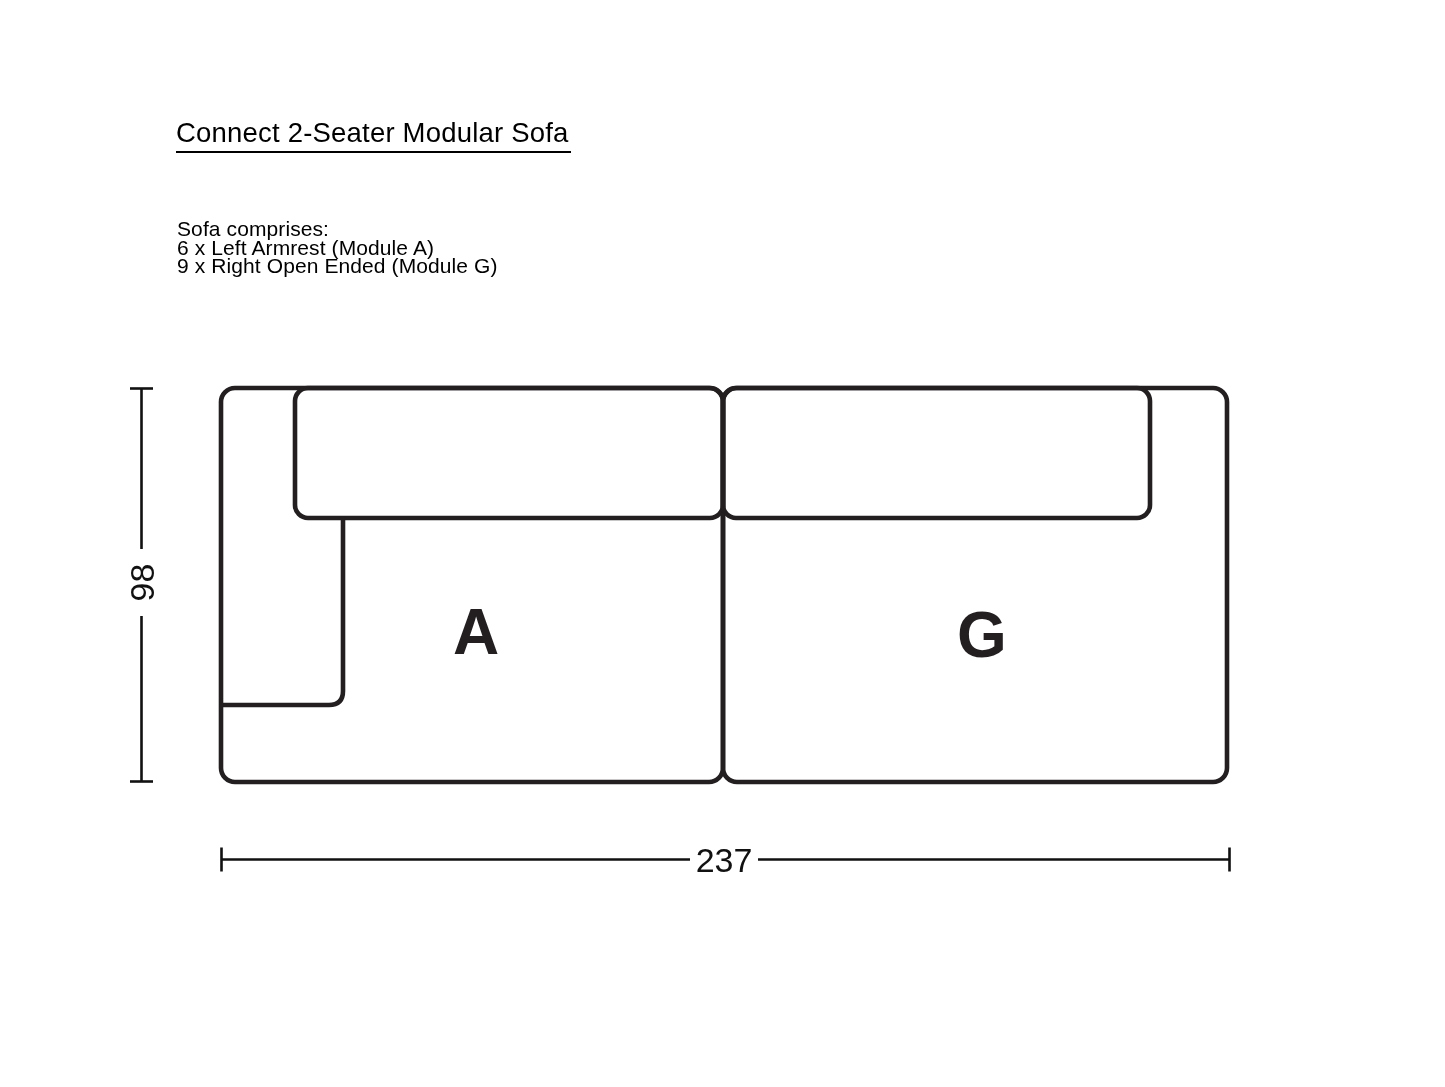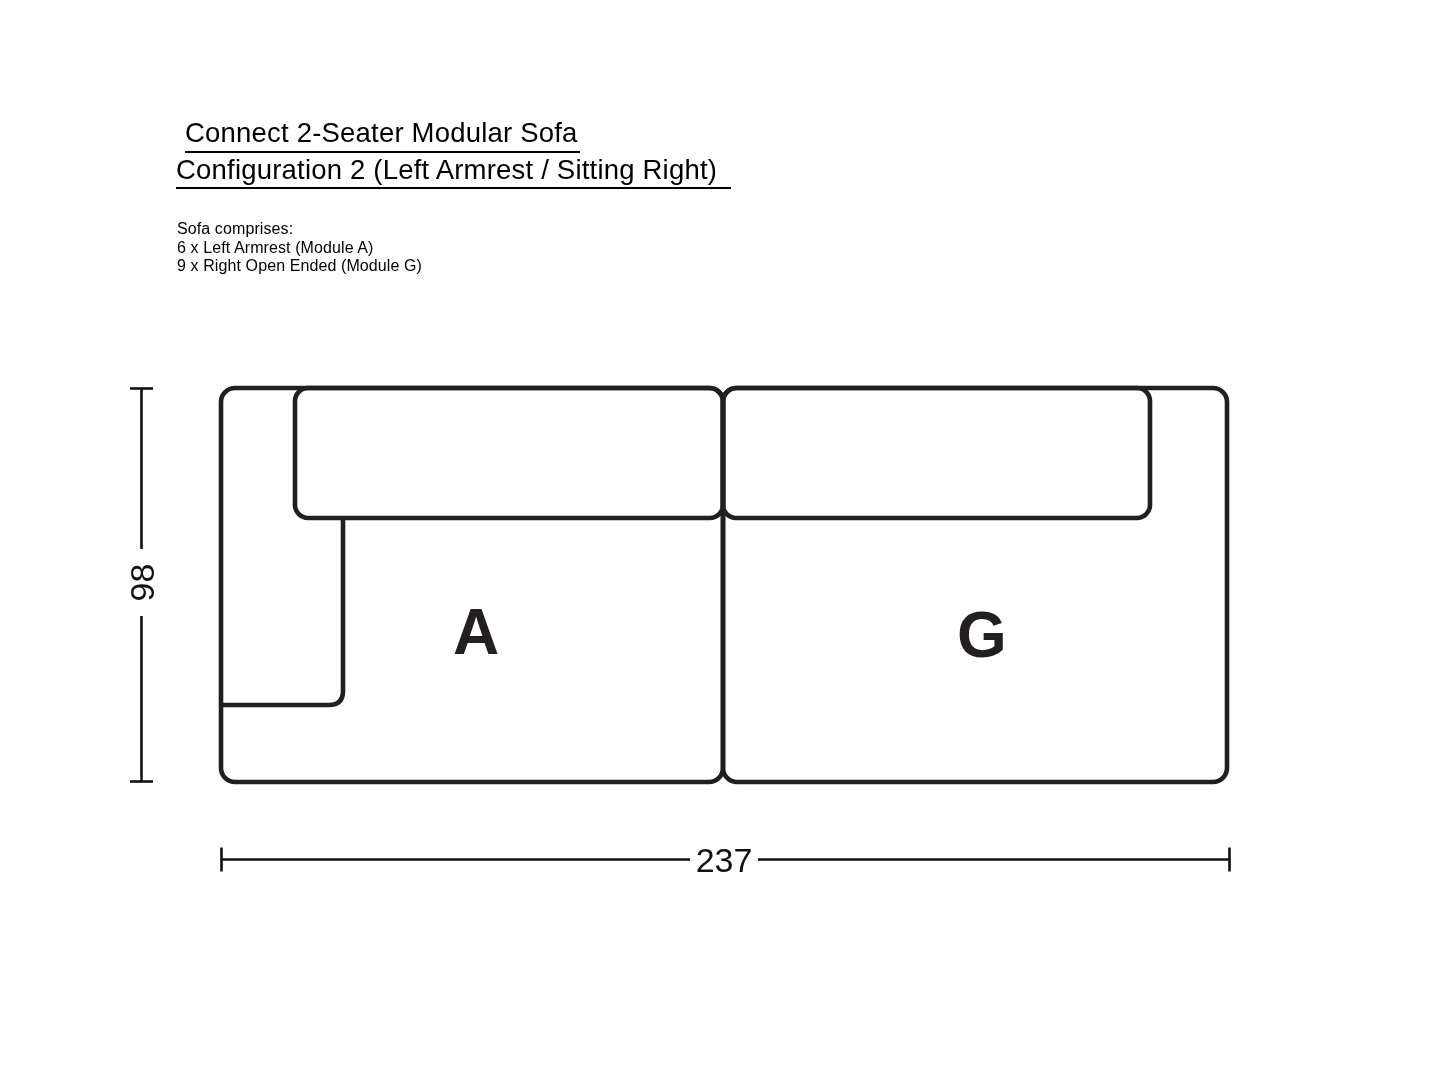--- a/index.html
+++ b/index.html
@@ -23,28 +23,28 @@
   }
   .title-row { line-height: 1; white-space: nowrap; }
   .title-row .u {
     display: inline-block;
     font-size: 27.5px;
     letter-spacing: 0.2px;
     line-height: 27.5px;
     border-bottom: 2.6px solid #000;
     padding-bottom: 4px;
   }
-  .title-row.row1 .u { padding-right: 2px; margin-left: 9px; }
+  .title-row.row1 .u { padding-right: 2px; }
   .title-row.row2 .u { padding-right: 14px; }
   .title-row.row2 { margin-top: 3px; }
   .spec-block {
     position: absolute;
     left: 177px;
     top: 220px;
-    font-size: 16px;
+    font-size: 21px;
     line-height: 18.6px;
     letter-spacing: 0.1px;
   }
   
   svg.diagram {
     position: absolute;
     left: 0; top: 0;
     width: 1445px;
     height: 1087px;
   }
@@ -59,23 +59,20 @@
   }
 </style>
 </head>
 <body>
 
 <div class="page">
 
   <div class="title-block">
     <div class="title-row row1">
       <span class="u">Connect 2-Seater Modular Sofa</span>
-    </div>
-    <div class="title-row row2">
-      <span class="u">Configuration 2 (Left Armrest / Sitting Right)</span>
     </div>
   </div>
 
   <div class="spec-block">
     <div>Sofa comprises:</div>
     <div>6 x Left Armrest (Module A)</div>
     <div>9 x Right Open Ended (Module G)</div>
   </div>
 
   <svg class="diagram" viewBox="0 0 1445 1087">

